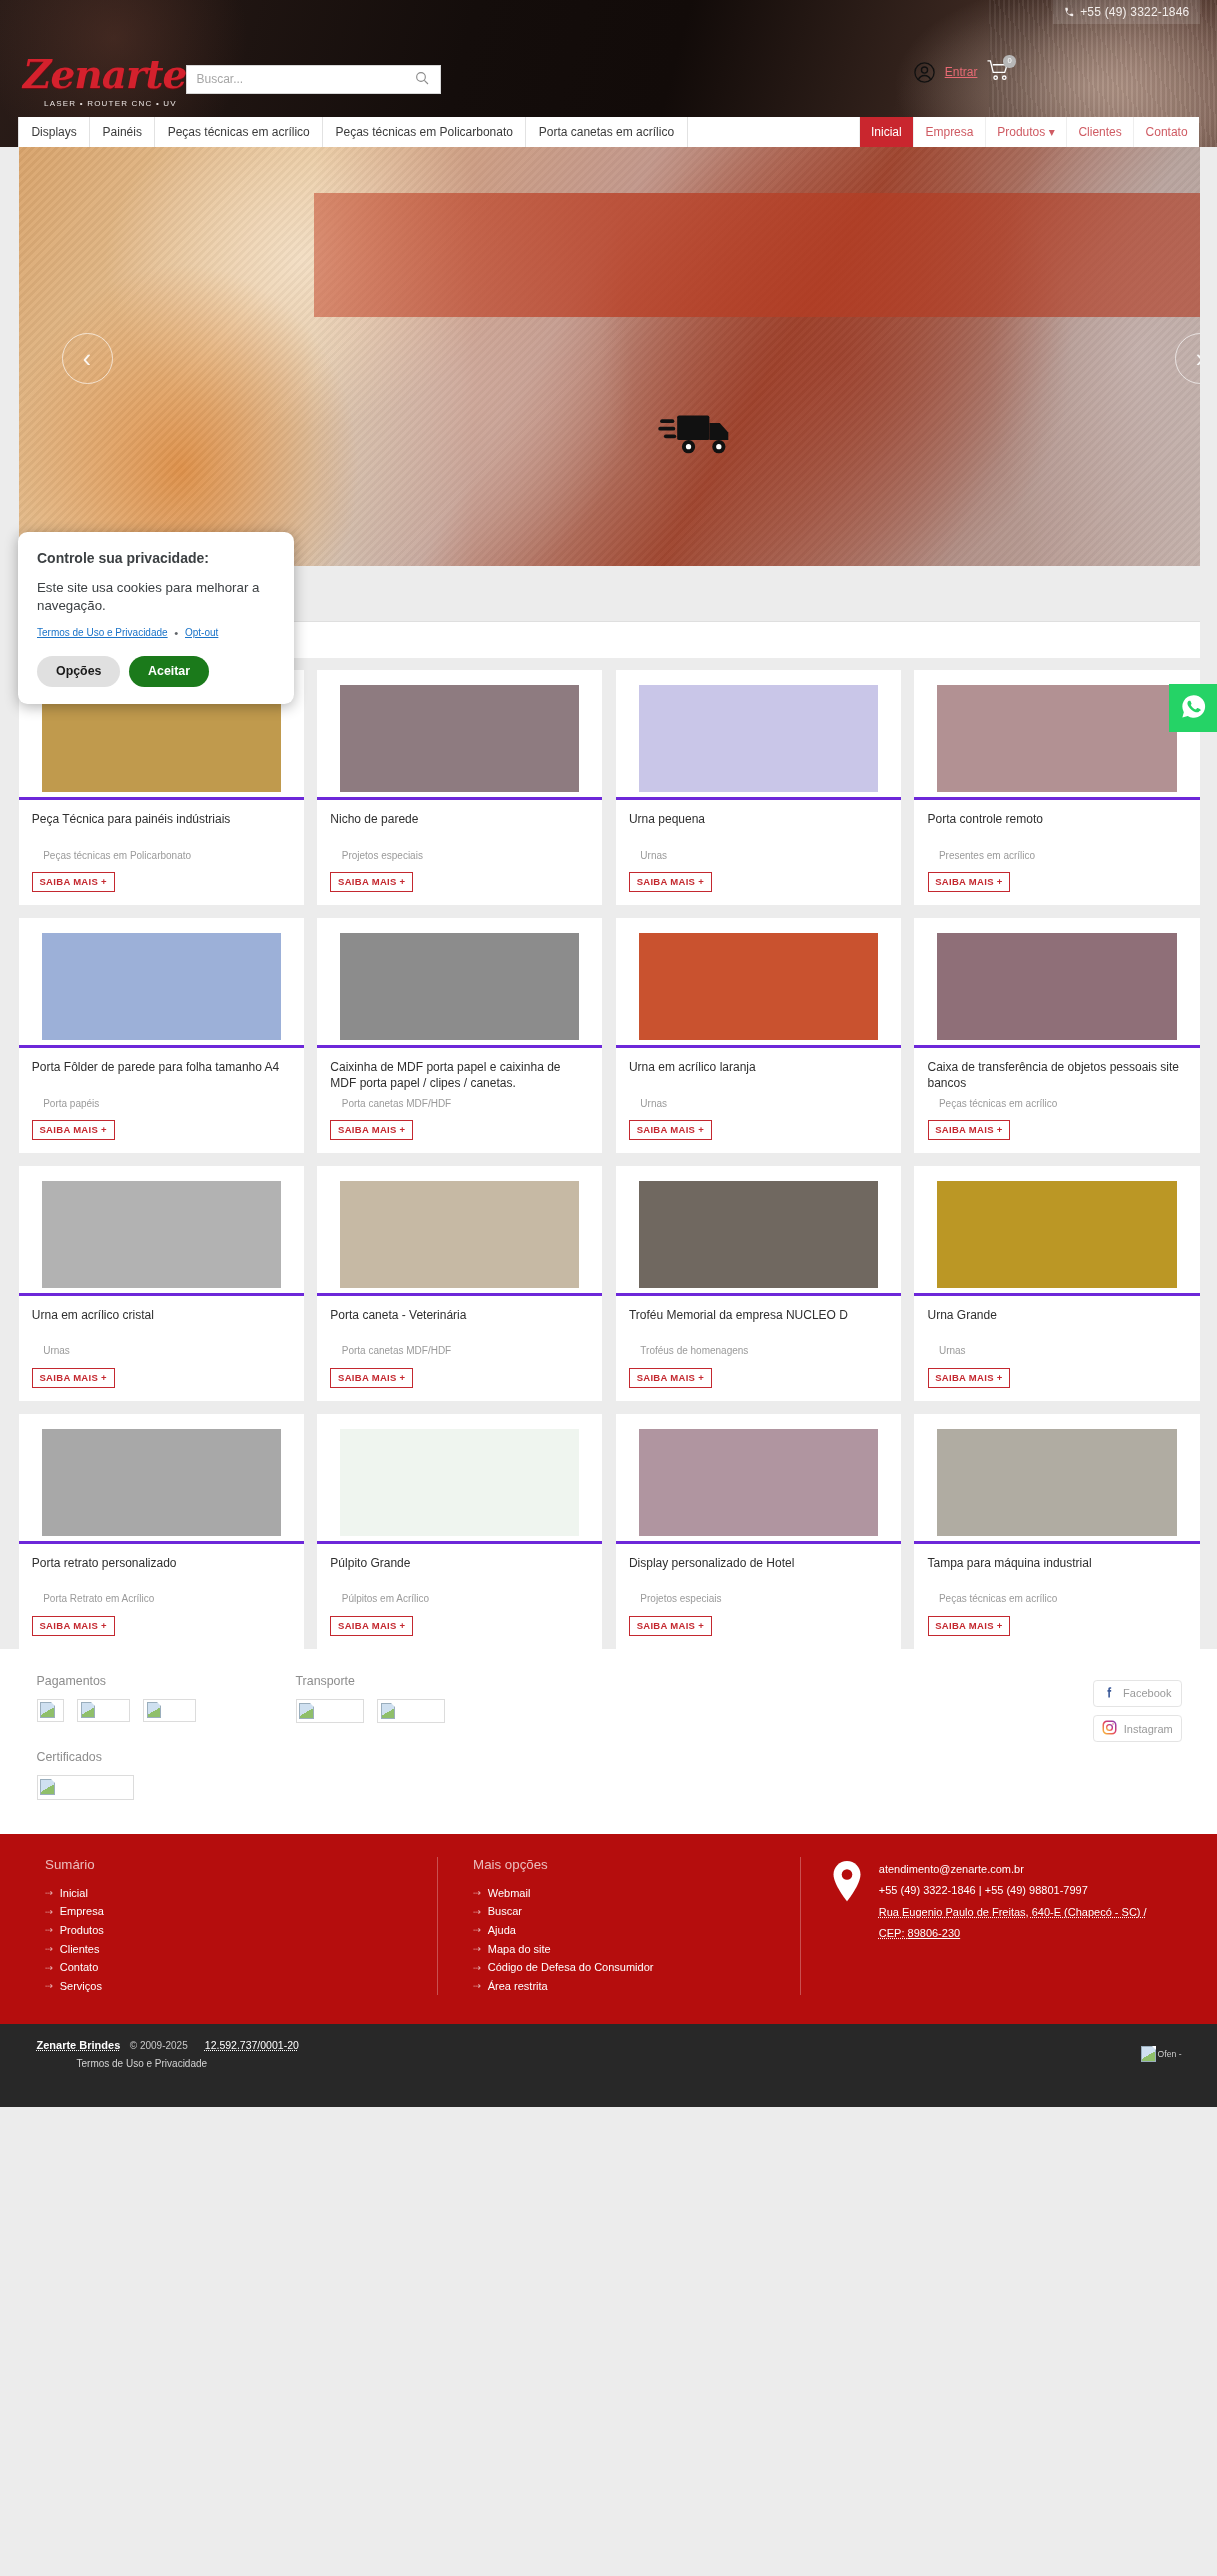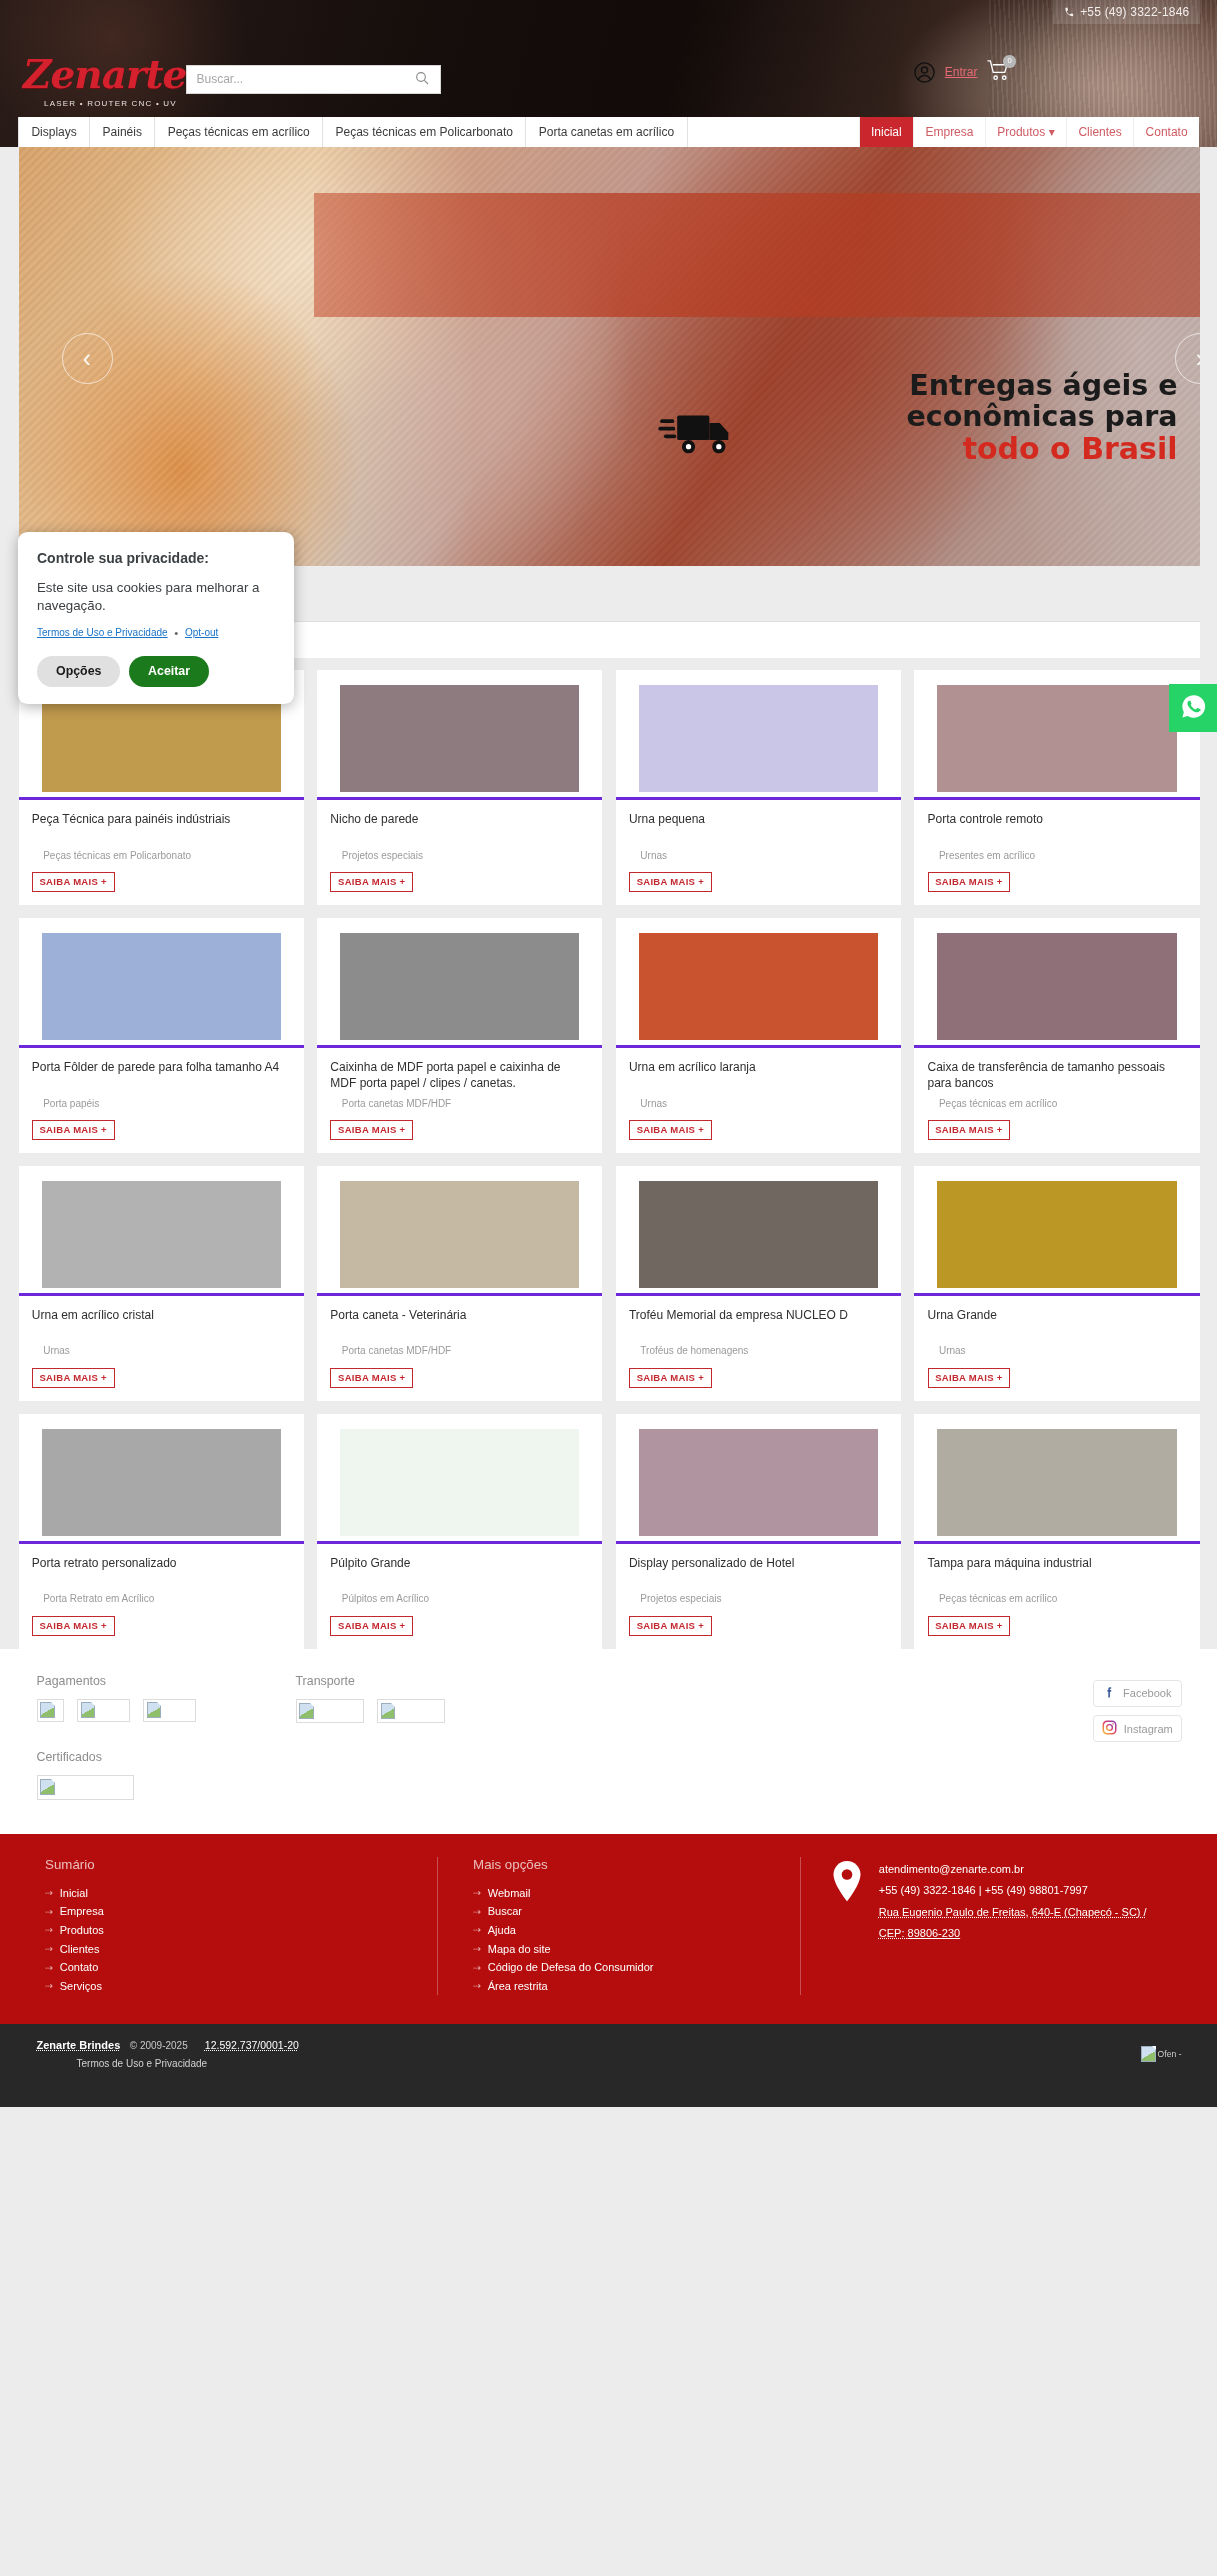--- a/index.html
+++ b/index.html
@@ -525,25 +525,20 @@
         <rect x="2" y="14" width="15" height="4" rx="2"></rect>
         <rect x="0" y="22" width="18" height="4" rx="2"></rect>
         <rect x="6" y="30" width="13" height="4" rx="2"></rect>
         <circle cx="32" cy="43" r="7"></circle>
           <circle cx="32" cy="43" r="2.8" fill="#fff"></circle>
         <circle cx="64" cy="43" r="7"></circle>
           <circle cx="64" cy="43" r="2.8" fill="#fff"></circle>
       </svg>
     </div>
 
-    <div class="banner-sub">
-      <div class="s1">Entregas ágeis e</div>
-      <div class="s2">econômicas para</div>
-      <div class="s3">todo o Brasil</div>
-    </div>
 
     <div class="banner-arrow left">
       <span>‹</span>
     </div>
     <div class="banner-arrow right">
       <span>›</span>
     </div>
   </div>
 
   <div class="cookie">
@@ -617,21 +612,21 @@
       <div class="card">
         <div class="card-imgbox">
           <div class="card-img" style="background:#c9522f;"></div>
         </div>
         <div class="card-body"><div class="card-title">Urna em acrílico laranja</div><div class="card-cat">Urnas</div><button class="card-btn">SAIBA MAIS +</button></div>
       </div>
       <div class="card">
         <div class="card-imgbox">
           <div class="card-img" style="background:#8f6f78;"></div>
         </div>
-        <div class="card-body"><div class="card-title">Caixa de transferência de tamanho pessoais para bancos</div><div class="card-cat">Peças técnicas em acrílico</div><button class="card-btn">SAIBA MAIS +</button></div>
+        <div class="card-body"><div class="card-title">Caixa de transferência de objetos pessoais site bancos</div><div class="card-cat">Peças técnicas em acrílico</div><button class="card-btn">SAIBA MAIS +</button></div>
       </div>
       <div class="card">
         <div class="card-imgbox">
           <div class="card-img" style="background:#b2b2b2;"></div>
         </div>
         <div class="card-body"><div class="card-title">Urna em acrílico cristal</div><div class="card-cat">Urnas</div><button class="card-btn">SAIBA MAIS +</button></div>
       </div>
       <div class="card">
         <div class="card-imgbox">
           <div class="card-img" style="background:#c6b9a4;"></div>

